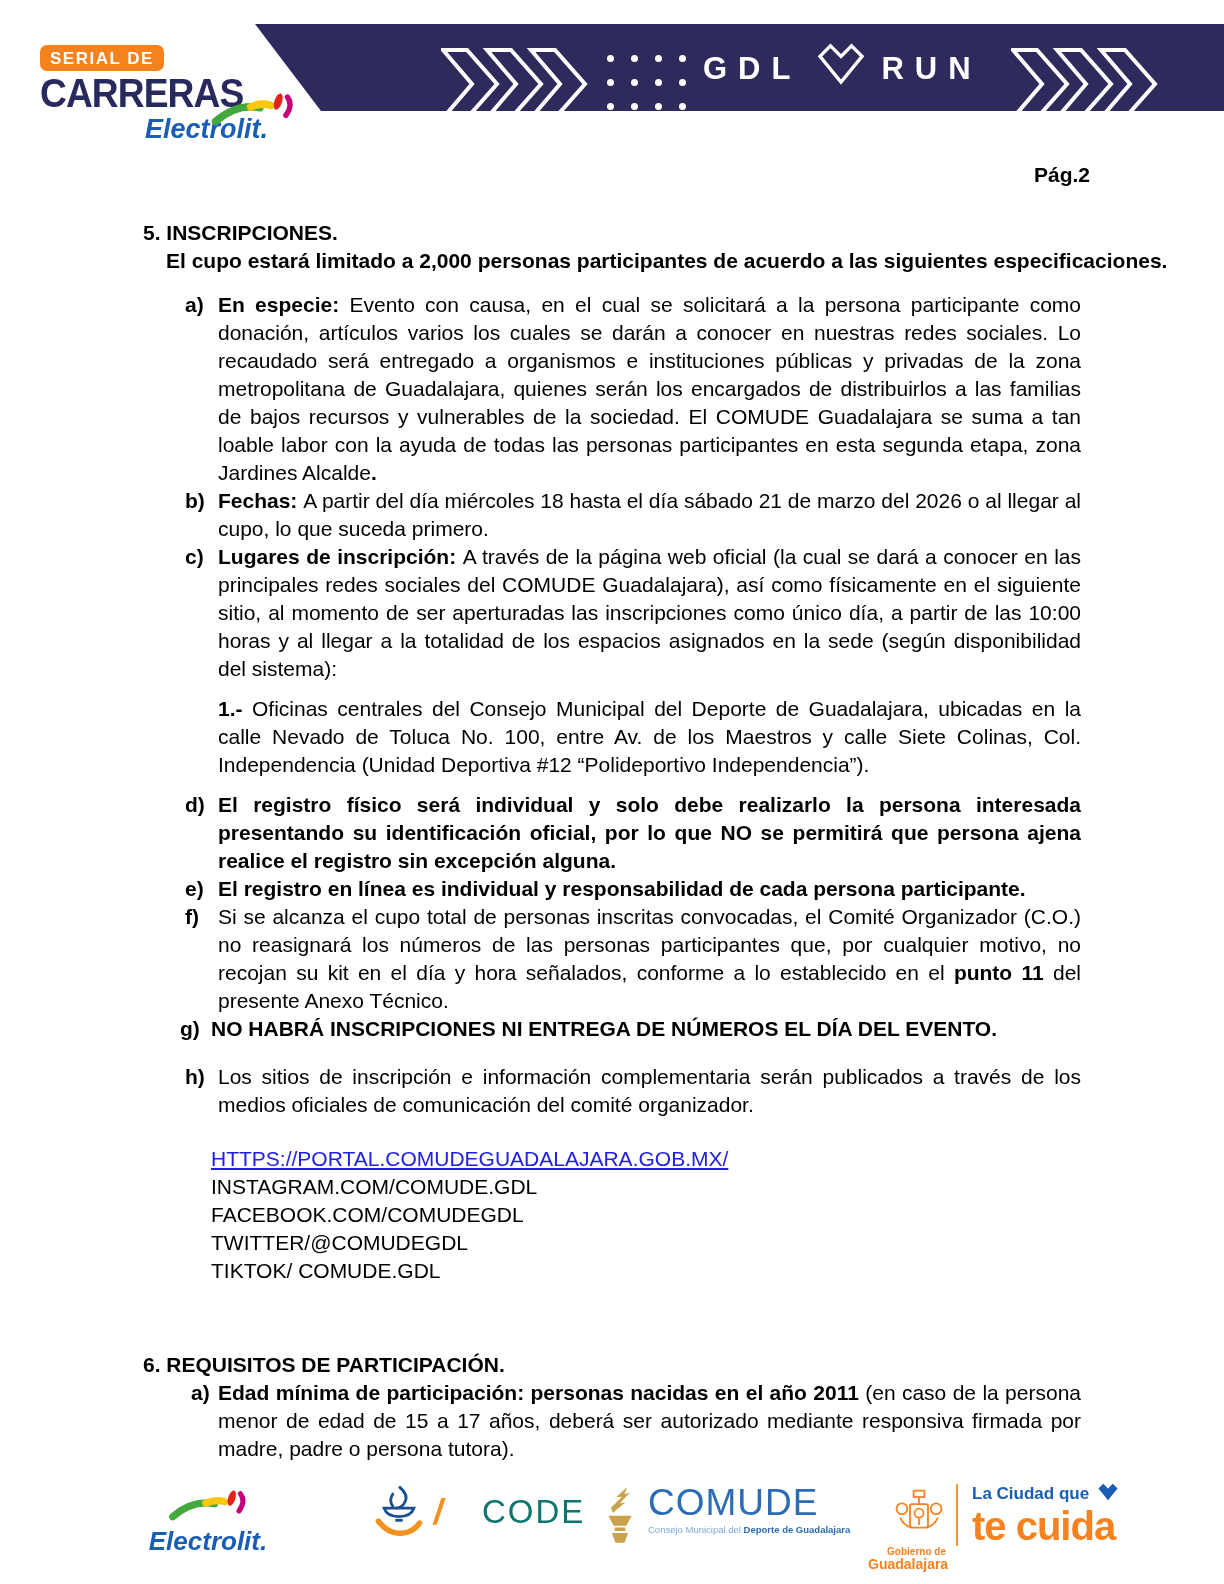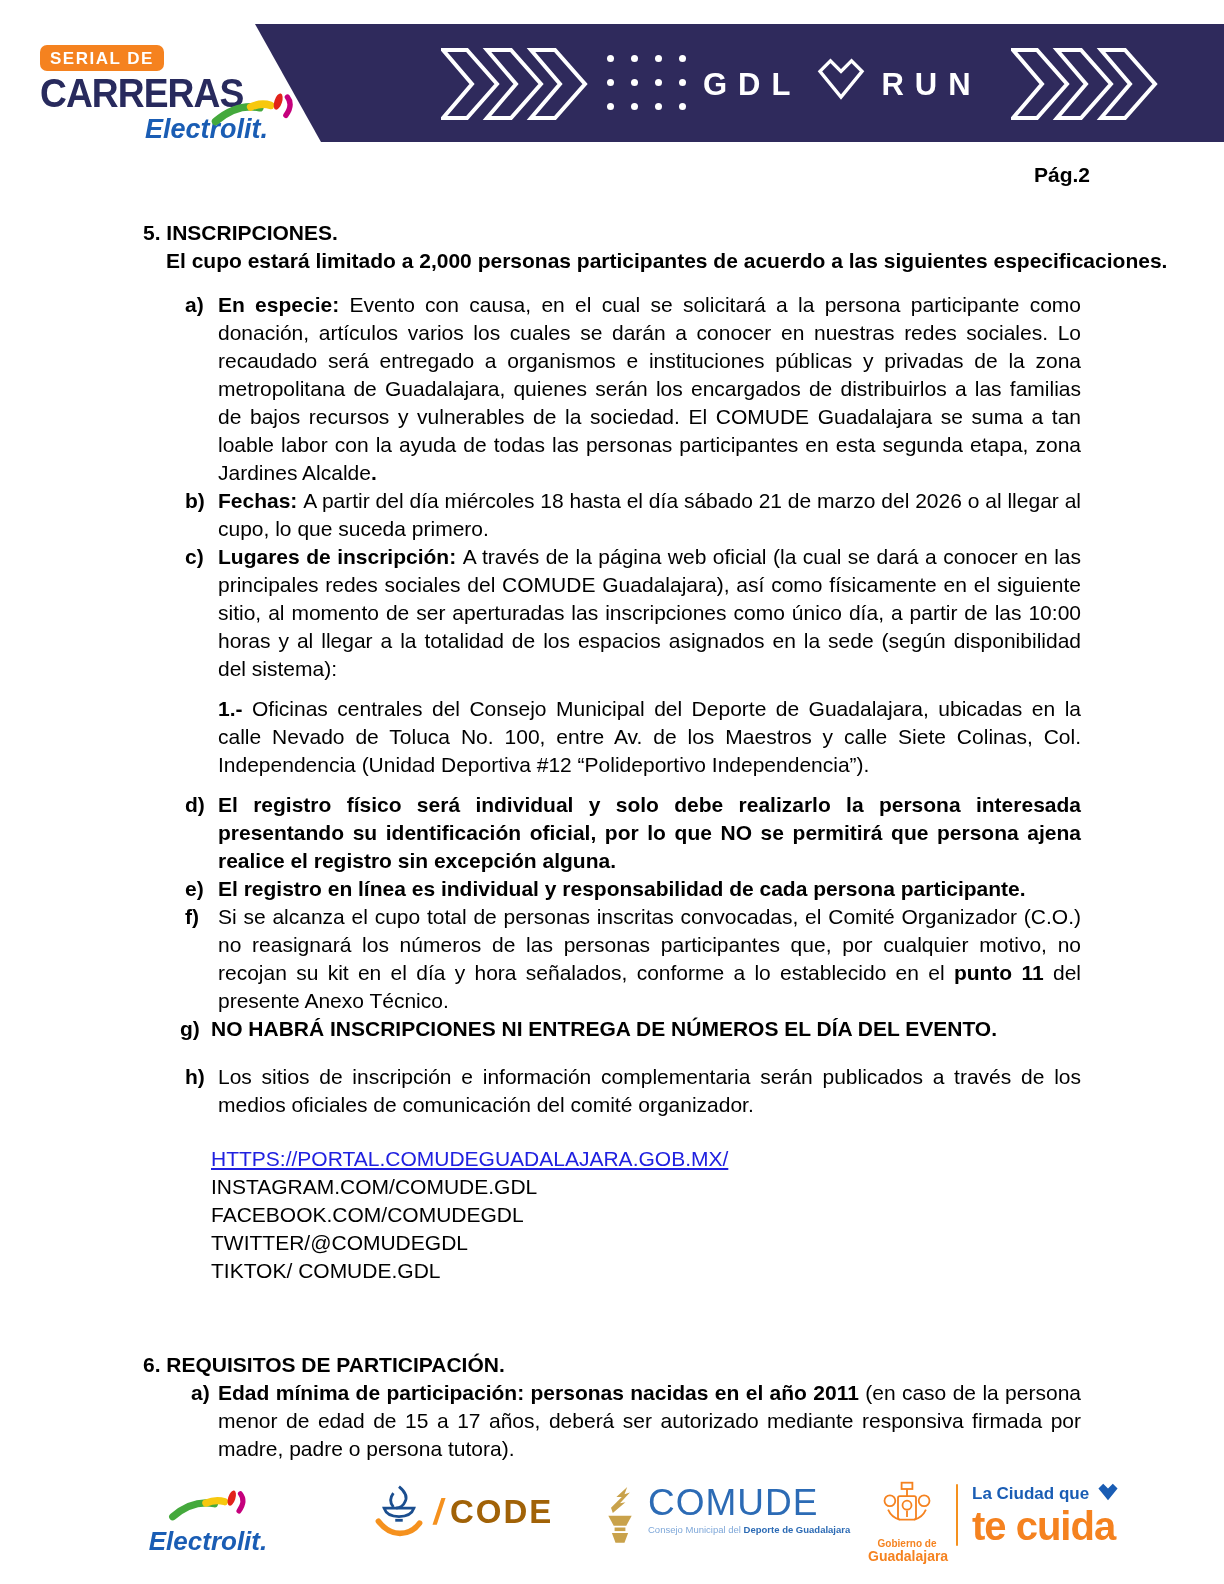--- a/index.html
+++ b/index.html
@@ -5,21 +5,21 @@
   * { margin:0; padding:0; box-sizing:border-box; }
   html,body { background:#e8e8e8; }
   .page {
     position:relative; width:1224px; height:1584px; margin:0 auto;
     background:#ffffff; font-family:"Liberation Sans", sans-serif; color:#000;
     overflow:hidden;
   }
 
   
   .banner {
-    position:absolute; left:255px; top:24px; width:969px; height:118px;
+    position:absolute; left:255px; top:24px; width:969px; height:87px;
     background:#2f2a5c;
     clip-path:polygon(0 0, 100% 0, 100% 100%, 66px 100%);
   }
   .dots-grid {
     position:absolute; left:352px; top:31px;
     display:grid; grid-template-columns:repeat(4,7px); grid-auto-rows:7px; gap:17px;
   }
   .dot { width:7px; height:7px; background:#fff; border-radius:50%; }
   .gdlrun {
     position:absolute; left:448px; top:0; height:100%;
@@ -70,27 +70,27 @@
   .gap16 { height:16px; } .gap12 { height:12px; } .gap20 { height:20px; }
   .gap26 { height:26px; } .gap66 { height:66px; }
   .sec6 .item > .lbl { left:48px; }
 
   
   .footer { position:absolute; left:0; top:1468px; width:1224px; height:110px; }
   .f-electrolit { position:absolute; left:138px; top:20px; width:140px; text-align:center; }
   .f-electrolit .electrolit-txt { font-size:26px; }
   .f-code { position:absolute; left:370px; top:14px; display:flex; align-items:center; gap:4px; }
   .code-slash { color:#f5911e; font-size:36px; font-weight:bold; transform:skewX(-8deg); padding:0 2px; }
-  .code-name { color:#a16207; font-size:33px; font-weight:bold; letter-spacing:2px; }
+  .code-name { color:#0f766e; font-size:33px; font-weight:normal; letter-spacing:2px;margin-left:32px; }
   .f-comude { position:absolute; left:602px; top:16px; display:flex; align-items:flex-start; gap:10px; }
   .comude-name { color:#2c6bb5; font-size:37px; font-weight:normal; letter-spacing:1px; line-height:1; }
   .comude-sub { font-size:9.5px; margin-top:3px; white-space:nowrap; }
   .comude-sub .light { color:#7fa8d9; }
   .comude-sub .boldb { color:#2c6bb5; font-weight:bold; }
-  .f-gob { position:absolute; left:868px; top:12px; width:78px; text-align:center; color:#f5821f; }
+  .f-gob { position:absolute; left:868px; top:20px; width:78px; text-align:right; color:#f5821f; }
   .gob-l1 { font-size:10px; font-weight:bold; line-height:1.1; }
   .gob-l2 { font-size:14px; font-weight:bold; line-height:1.1; }
   .f-divider { position:absolute; left:956px; top:16px; width:2px; height:62px; background:#f5911e; border-radius:1px; }
   .f-tecuida { position:absolute; left:972px; top:14px; }
   .tc-l1 { color:#1a5db4; font-size:17px; font-weight:bold; display:flex; align-items:center; gap:8px; }
   .tc-heart { color:#1a5db4; font-size:20px; line-height:1; }
   .tc-l2 { color:#f5821f; font-size:40px; font-weight:bold; line-height:1.05; letter-spacing:-1px; }
 </style>
 </head>
 <body>

